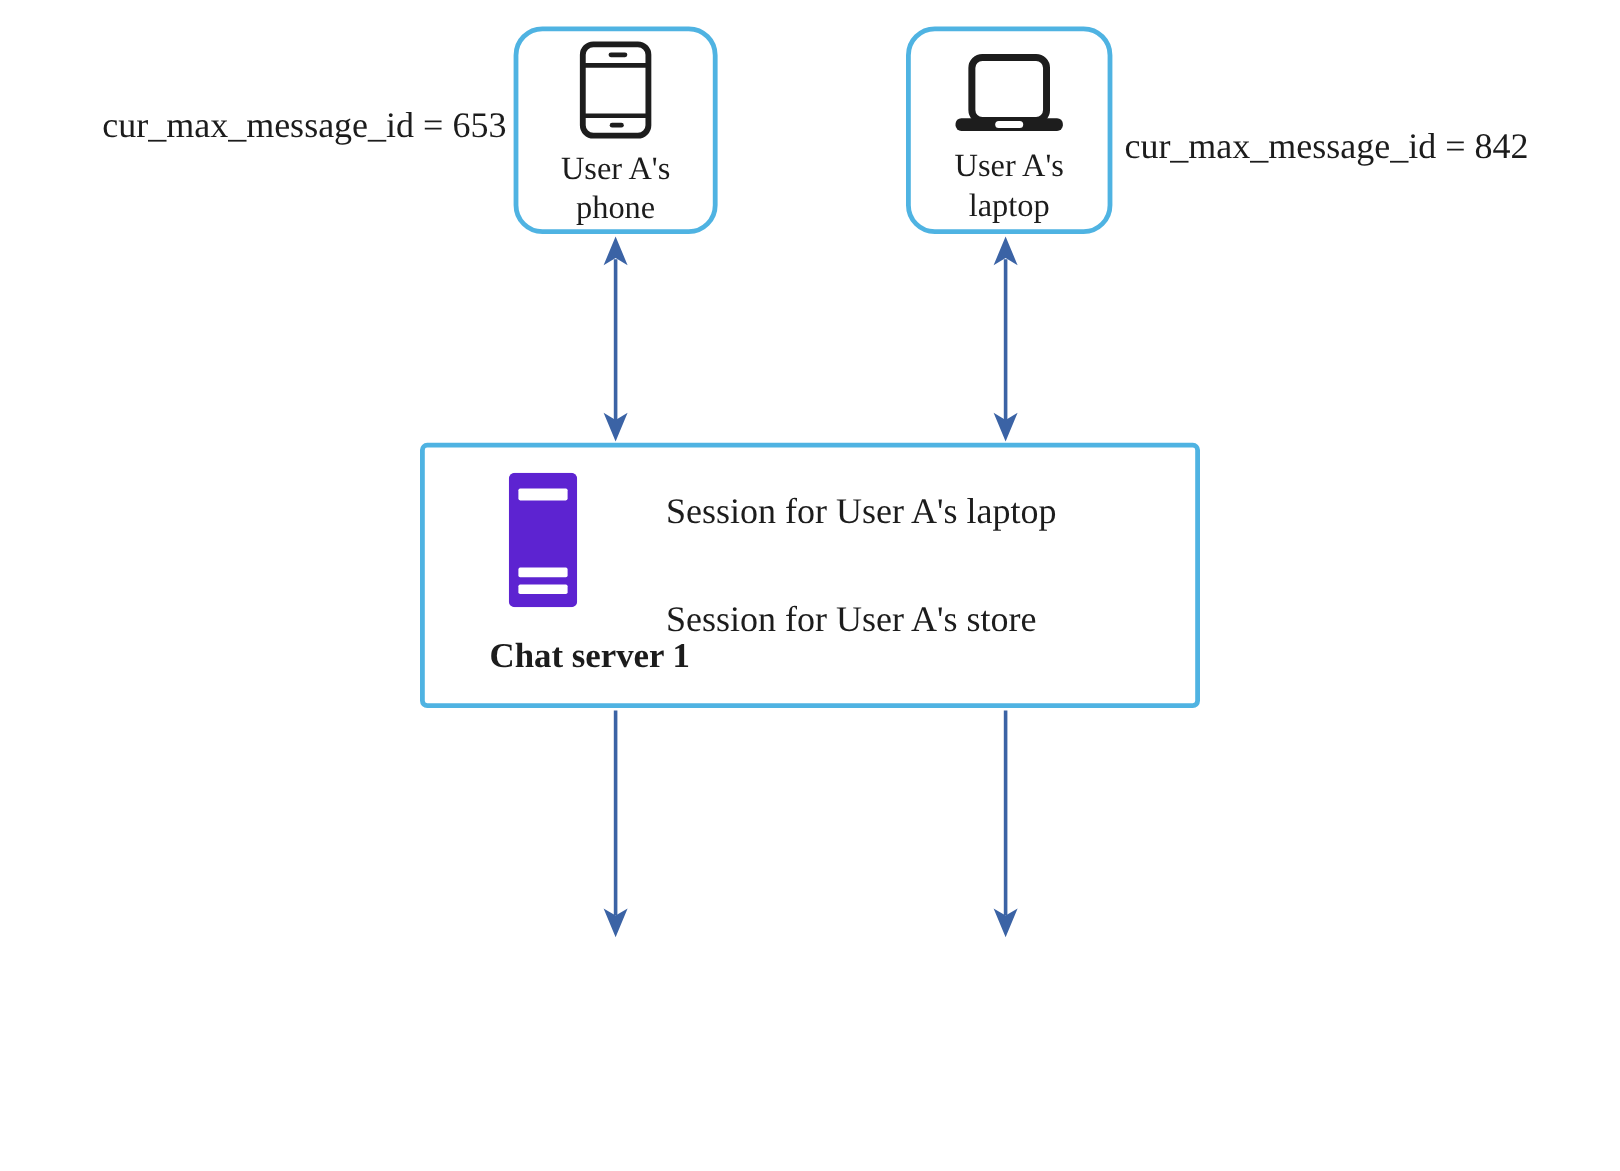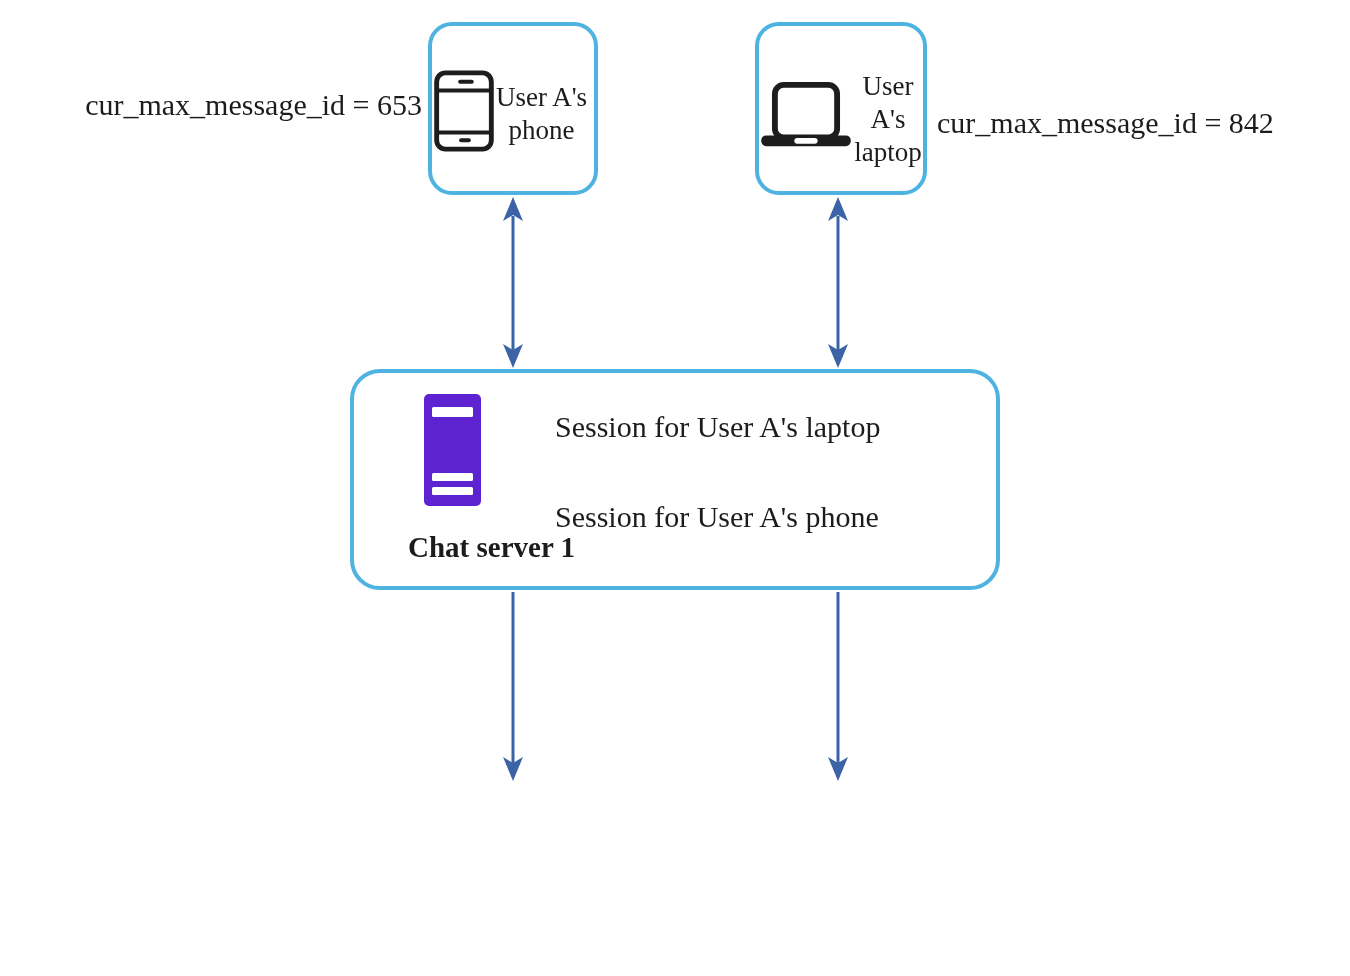--- a/index.html
+++ b/index.html
@@ -14,38 +14,38 @@
     overflow: hidden;
   }
   .node {
     position: absolute;
     background: #ffffff;
     border: 4px solid #4fb3e2;
   }
   .device-node {
     border-radius: 24px;
     display: flex;
-    flex-direction: row;
+    flex-direction: column;
     align-items: center;
     padding-top: 8px;
   }
   .device-label {
     font-size: 27px;
     line-height: 33px;
     text-align: center;
     white-space: pre-line;
     margin-top: 3px;
   }
   .annotation {
     position: absolute;
     font-size: 30px;
     line-height: 36px;
     white-space: nowrap;
   }
-  .big-node { border-radius: 30px; }
+  .big-node { border-radius: 6px; }
   .session-text {
     position: absolute;
     font-size: 30px;
     line-height: 36px;
     white-space: nowrap;
   }
   .server-title {
     position: absolute;
     font-size: 29px;
     font-weight: bold;
@@ -107,21 +107,21 @@
   <div class="node big-node" style="left:350px; top:369px; width:650px; height:221px;">
     <span style="position:absolute; left:70px; top:21px;">
       <svg width="57" height="112" viewBox="0 0 57 112">
         <rect x="0" y="0" width="57" height="112" rx="5" fill="#5d23d1"></rect>
         <rect x="8" y="13" width="41" height="10" rx="1.5" fill="#ffffff"></rect>
         <rect x="8" y="79" width="41" height="8" rx="1.5" fill="#ffffff"></rect>
         <rect x="8" y="93" width="41" height="8" rx="1.5" fill="#ffffff"></rect>
       </svg>
     </span>
     <div class="session-text" style="left:201px; top:36px;">Session for User A's laptop</div>
-    <div class="session-text" style="left:201px; top:126px;">Session for User A's phone</div>
+    <div class="session-text" style="left:201px; top:126px;">Session for User A's store</div>
     <div class="server-title" style="left:14px; top:158px;">Chat server 1</div>
   </div>
 
 
   <svg id="edge-layer" width="1350" height="976">
 
     <g>
       <line class="edge-line" x1="513" y1="216" x2="513" y2="350" stroke="#3b63a5"></line>
       <polygon class="edge-head" points="513,197 503,221 513,215 523,221" fill="#3b63a5"></polygon>
       <polygon class="edge-head" points="513,368 503,344 513,350 523,344" fill="#3b63a5"></polygon>

